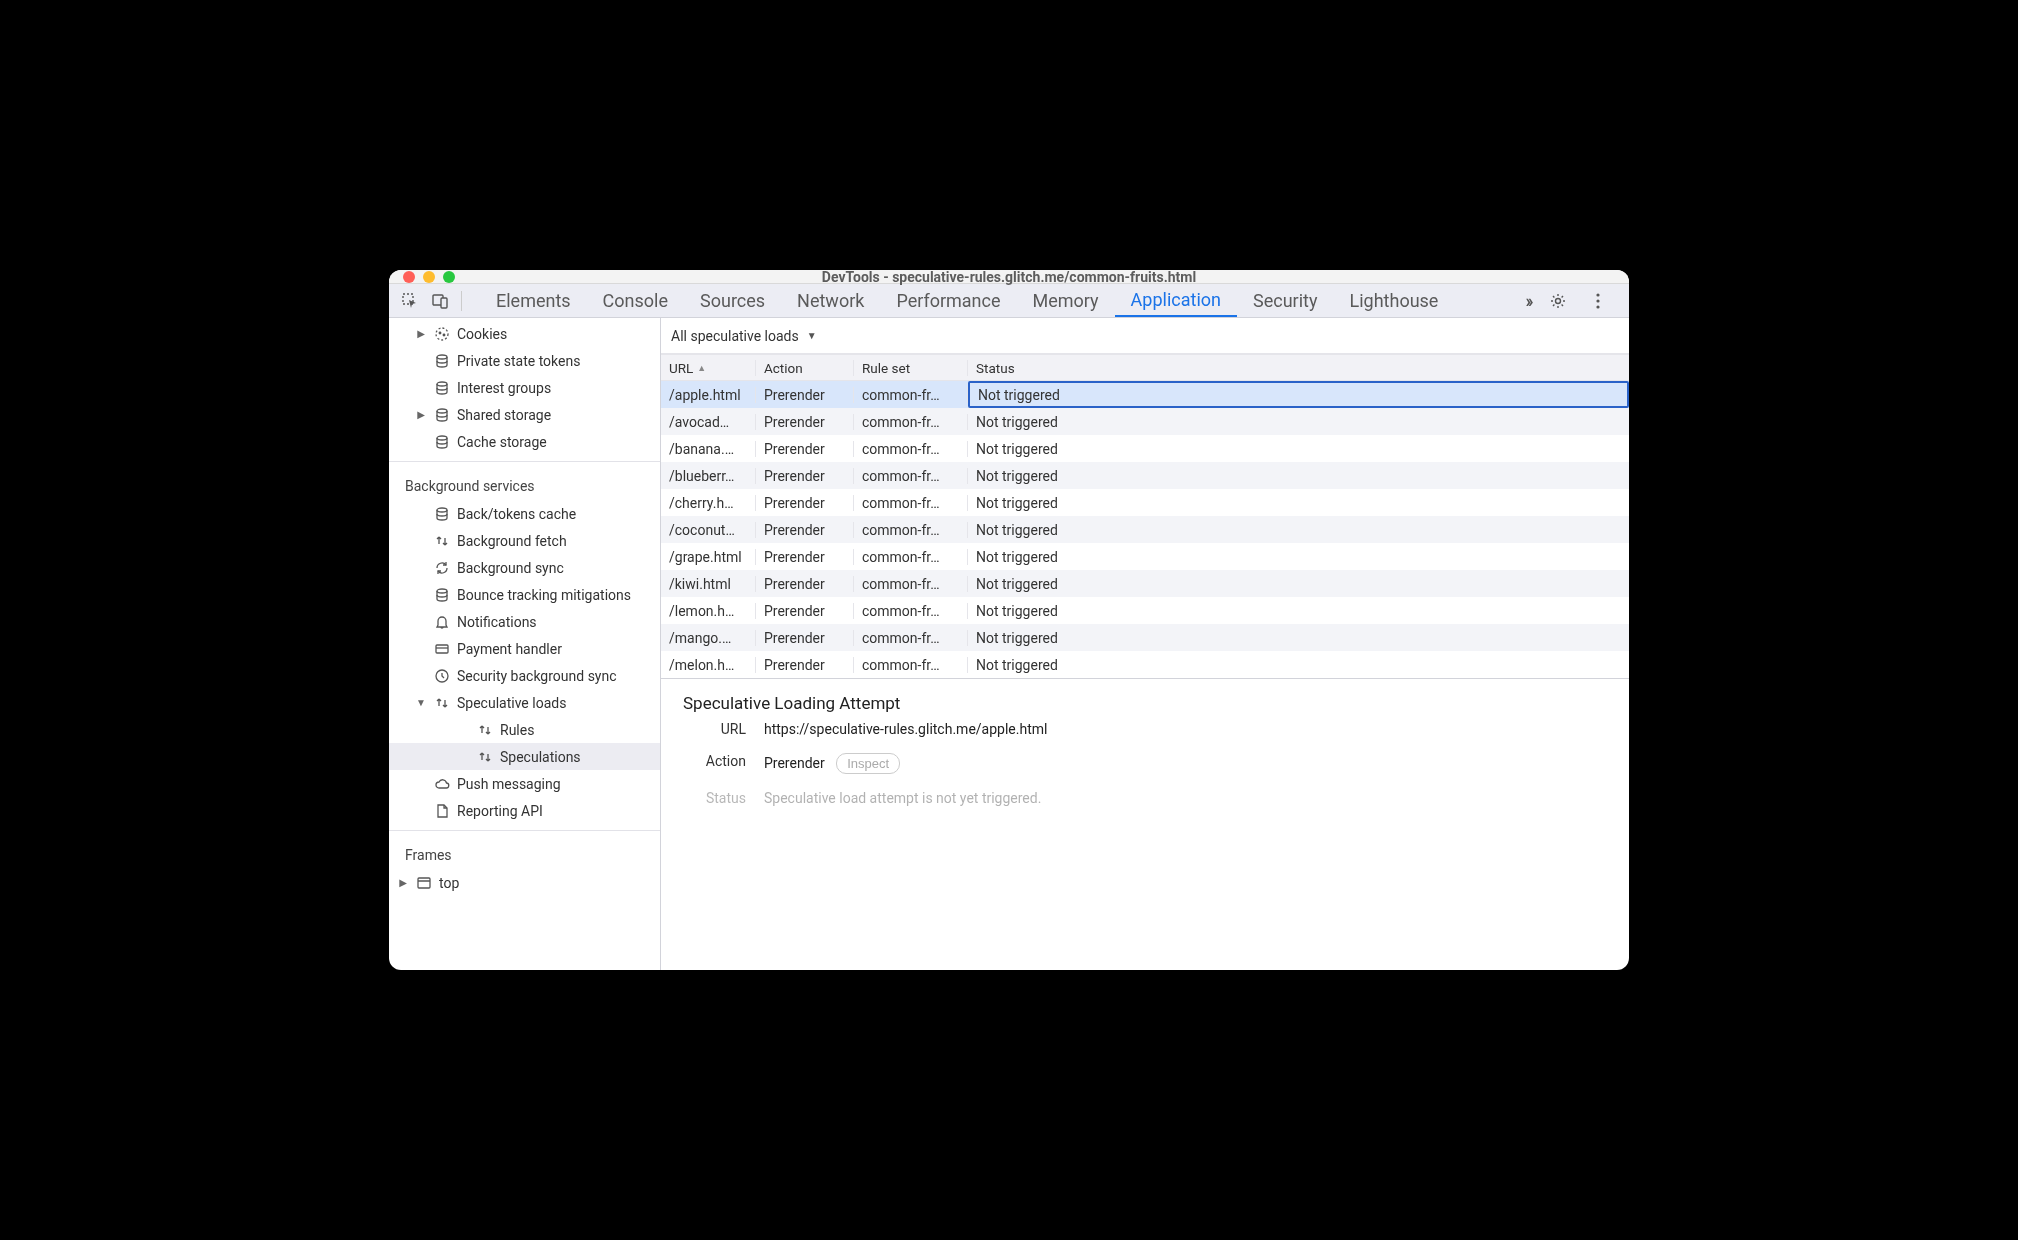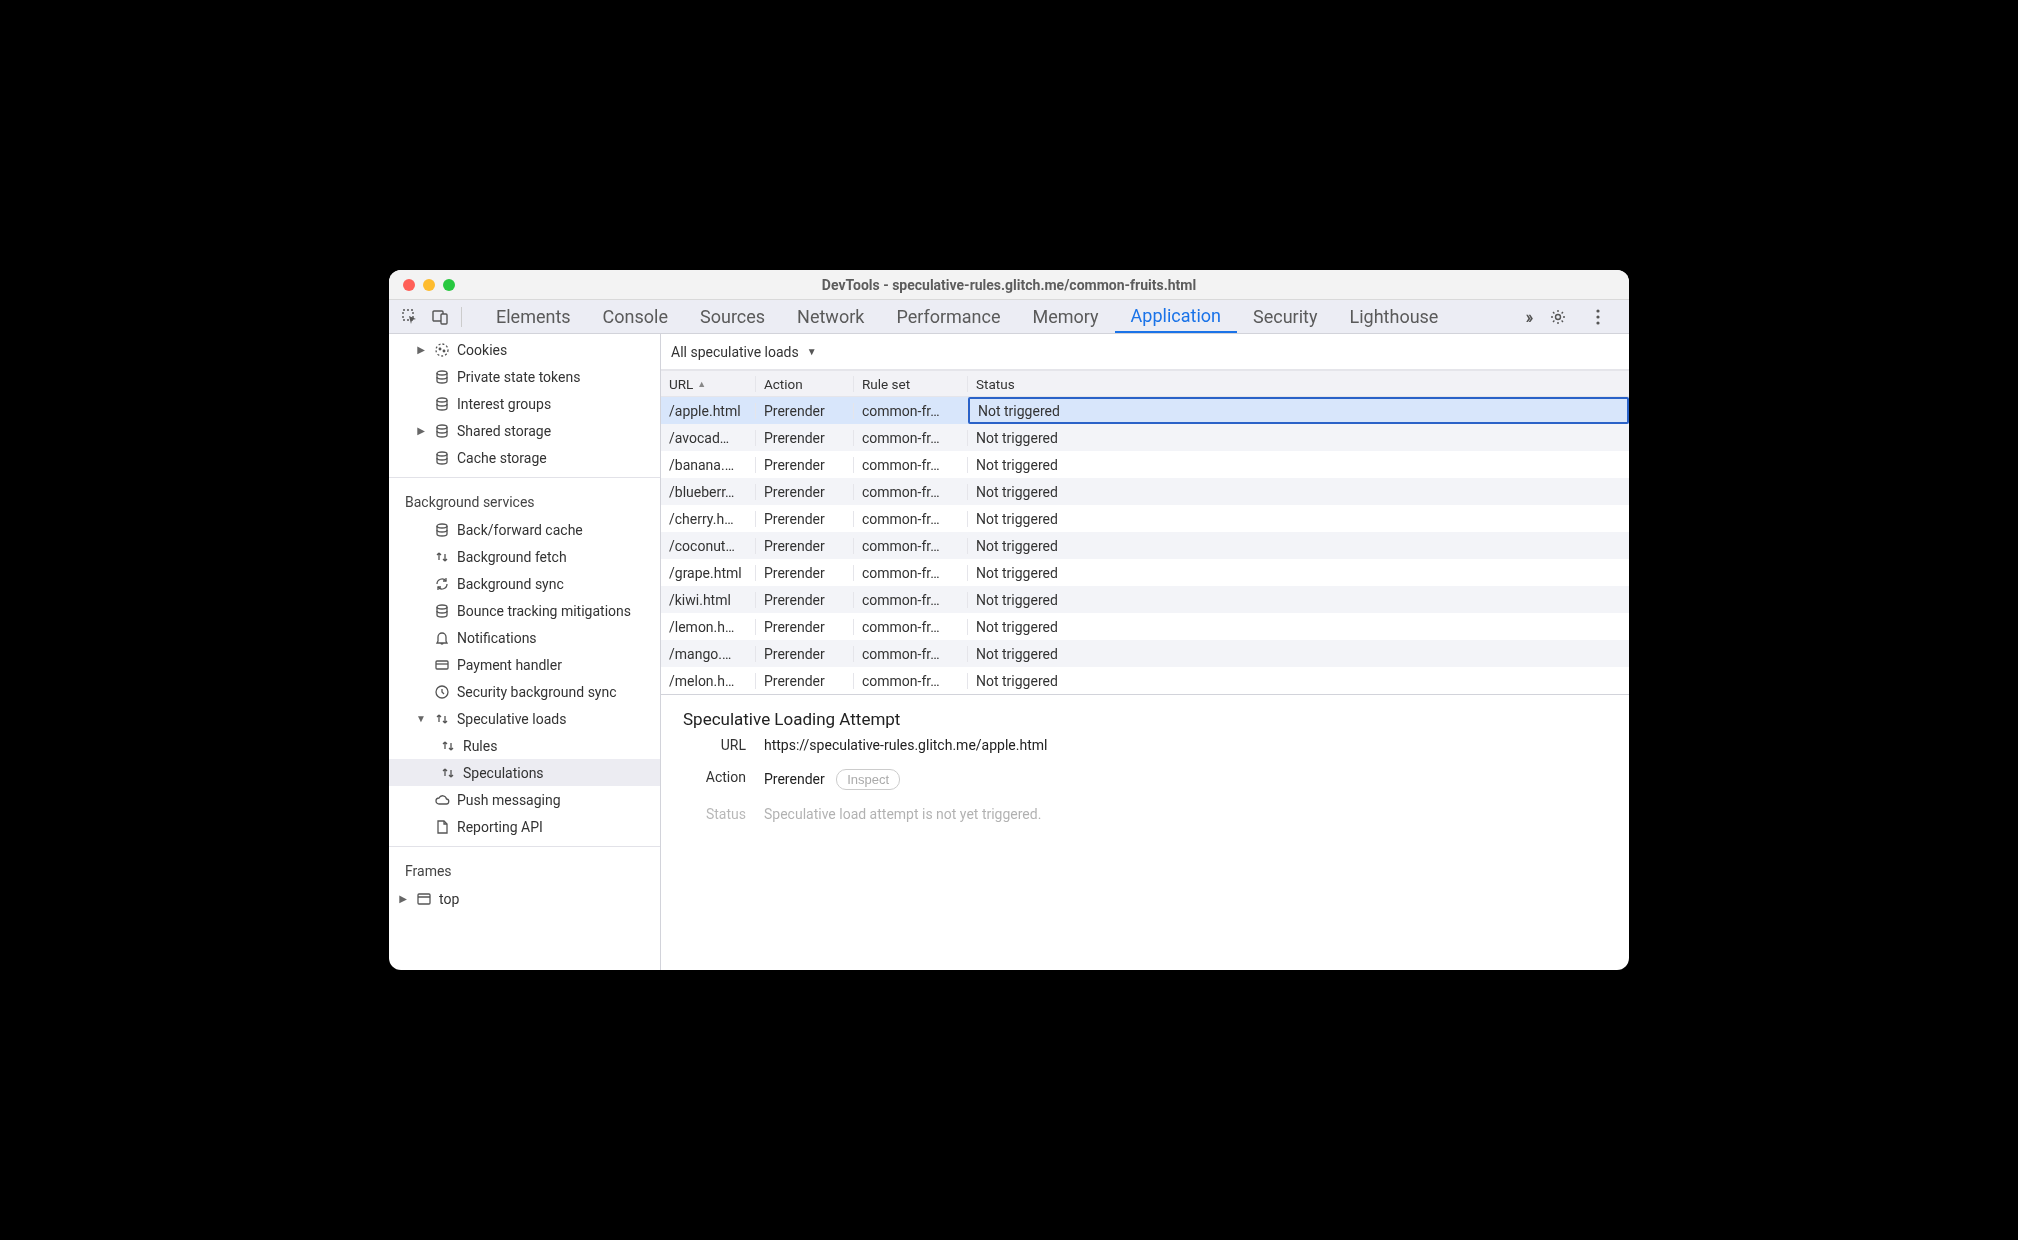--- a/index.html
+++ b/index.html
@@ -19,21 +19,21 @@
     height: 700px;
     background: #fff;
     border-radius: 12px;
     overflow: hidden;
     box-shadow: 0 30px 80px rgba(0,0,0,0.6);
     display: flex;
     flex-direction: column;
   }
   
   .titlebar {
-    height: 30px;
+    height: 14px;
     background: #f3f3f3;
     border-bottom: 1px solid #d9d9d9;
     display: flex;
     align-items: center;
     position: relative;
   }
   .traffic { display: flex; gap: 8px; margin-left: 14px; }
   .dot { width: 12px; height: 12px; border-radius: 50%; }
   .dot.red { background:#ff5f57;}
   .dot.yellow{background:#febc2e;}
@@ -84,21 +84,21 @@
     padding-left: 6px;
     cursor:pointer;
     white-space:nowrap;
     gap:6px;
   }
   .tree-item.selected { background:#ececf2;}
   .arrow { width:12px; display:inline-flex; justify-content:center; font-size:10px; color:#666;}
   .ticon { width:18px; height:18px; display:inline-flex; align-items:center; justify-content:center; color:#555;}
   .indent-0 { padding-left: 8px;}
   .indent-1 { padding-left: 26px;}
-  .indent-2 { padding-left: 32px;}
+  .indent-2 { padding-left: 69px;}
   .divider { height:1px; background:#e2e2e8; margin:6px 0;}
   
   .content { flex:1; display:flex; flex-direction:column; overflow:hidden;}
   .filterbar {
     height: 36px;
     display:flex; align-items:center;
     padding: 0 10px;
     border-bottom: 1px solid #e5e5ea;
     color:#333;
     gap:8px;
@@ -265,21 +265,21 @@
       <div id="bg-list">
           <div class="tree-item indent-1">
             <span class="arrow"></span>
             <span class="ticon">
               <svg width="16" height="16" viewBox="0 0 16 16" fill="none" stroke="#555" stroke-width="1.3">
                 <ellipse cx="8" cy="4" rx="5" ry="2"></ellipse>
                 <path d="M3 4v8c0 1.1 2.2 2 5 2s5-.9 5-2V4"></path>
                 <path d="M3 8c0 1.1 2.2 2 5 2s5-.9 5-2"></path>
               </svg>
             </span>
-            <span>Back/forward cache</span>
+            <span>Back/tokens cache</span>
           </div>
           <div class="tree-item indent-1">
             <span class="arrow"></span>
             <span class="ticon">
               <svg width="16" height="16" viewBox="0 0 16 16" fill="none" stroke="#555" stroke-width="1.3">
                 <path d="M5 11V4M5 4l-2 2M5 4l2 2"></path>
                 <path d="M11 5v7M11 12l-2-2M11 12l2-2"></path>
               </svg>
             </span>
             <span>Background fetch</span>

